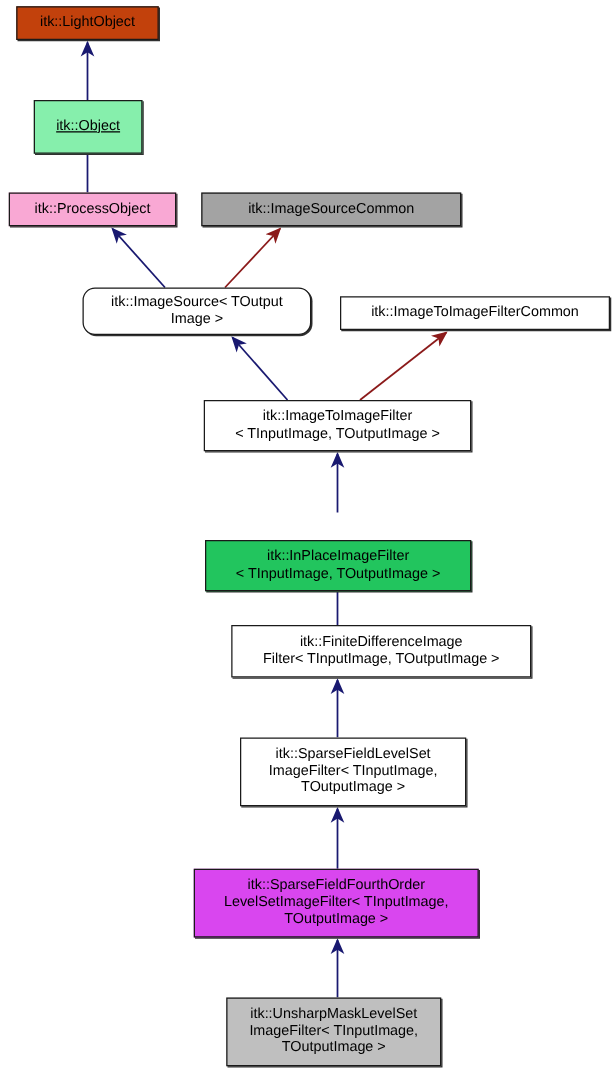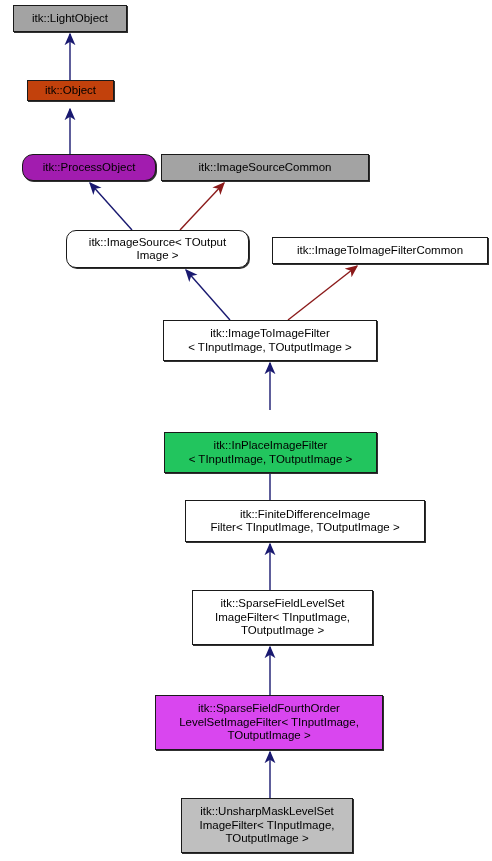--- a/index.html
+++ b/index.html
@@ -77,27 +77,27 @@
         <line x1="288" y1="320" x2="357" y2="266" stroke="#8b1a1a" stroke-width="1.4" marker-end="url(#arrow-usage)"></line>
         <line x1="270" y1="410" x2="270" y2="363" stroke="#191970" stroke-width="1.4" marker-end="url(#arrow-inheritance)"></line>
         <line x1="270" y1="500" x2="270" y2="453" stroke="#191970" stroke-width="1.4" marker-end="url(#arrow-inheritance)"></line>
         <line x1="270" y1="590" x2="270" y2="544" stroke="#191970" stroke-width="1.4" marker-end="url(#arrow-inheritance)"></line>
         <line x1="270" y1="695" x2="270" y2="647" stroke="#191970" stroke-width="1.4" marker-end="url(#arrow-inheritance)"></line>
         <line x1="270" y1="798" x2="270" y2="752" stroke="#191970" stroke-width="1.4" marker-end="url(#arrow-inheritance)"></line>
       </g>
   </svg>
 
   <div id="node-layer">
-      <div class="node" style="left: 13px; top: 5px; width: 114px; height: 27px; border-color: rgb(26, 26, 26); background: #a3a3a3; color: rgb(0, 0, 0);">
+      <div class="node" style="left: 13px; top: 5px; width: 114px; height: 27px; border-color: rgb(26, 26, 26); background: #c2410c; color: rgb(0, 0, 0);">
         <span class="label">itk::LightObject</span>
       </div>
-      <div class="node" style="left: 27px; top: 80px; width: 87px; height: 21px; border-color: rgb(26, 26, 26); background: #c2410c; color: rgb(0, 0, 0);">
+      <div class="node" style="left: 27px; top: 80px; width: 87px; height: 43px; border-color: rgb(26, 26, 26); background: #86efac; color: rgb(0, 0, 0); text-decoration: underline;">
         <span class="label">itk::Object</span>
       </div>
-      <div class="node" style="left: 22px; top: 154px; width: 134px; height: 27px; border-color: rgb(26, 26, 26); background: #a21caf; color: rgb(0, 0, 0); border-radius: 11px;">
+      <div class="node" style="left: 7px; top: 154px; width: 134px; height: 27px; border-color: rgb(26, 26, 26); background: #f9a8d4; color: rgb(0, 0, 0);">
         <span class="label">itk::ProcessObject</span>
       </div>
       <div class="node" style="left: 161px; top: 154px; width: 208px; height: 27px; border-color: rgb(26, 26, 26); background: #a3a3a3; color: rgb(0, 0, 0); align-items: center;">
         <span class="label">itk::ImageSourceCommon</span>
       </div>
       <div class="node" style="left: 66px; top: 230px; width: 183px; height: 38px; border-color: rgb(26, 26, 26); background: rgb(255, 255, 255); color: rgb(0, 0, 0); border-radius: 10px;">
         <span class="label">itk::ImageSource&lt; TOutput
 Image &gt;</span>
       </div>
       <div class="node" style="left: 272px; top: 237px; width: 216px; height: 27px; border-color: rgb(26, 26, 26); background: rgb(255, 255, 255); color: rgb(0, 0, 0);">

